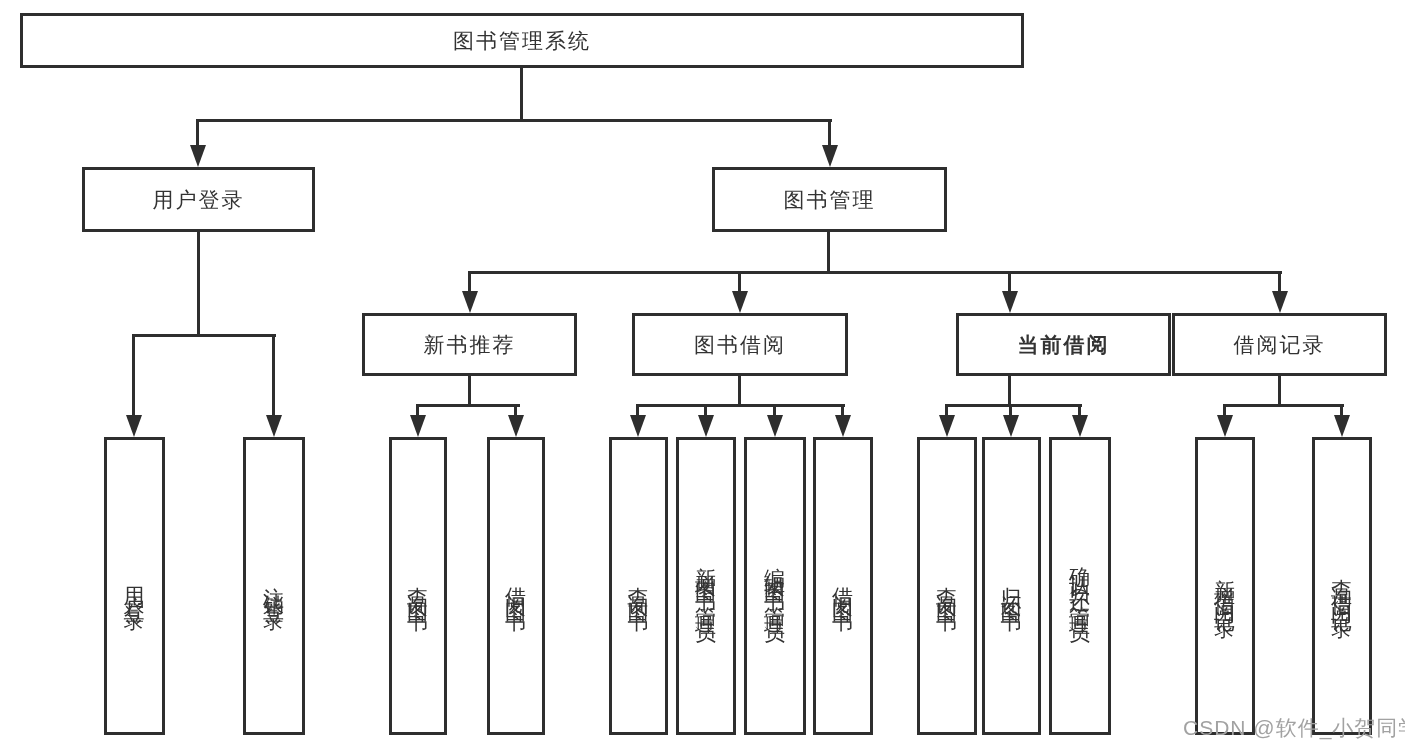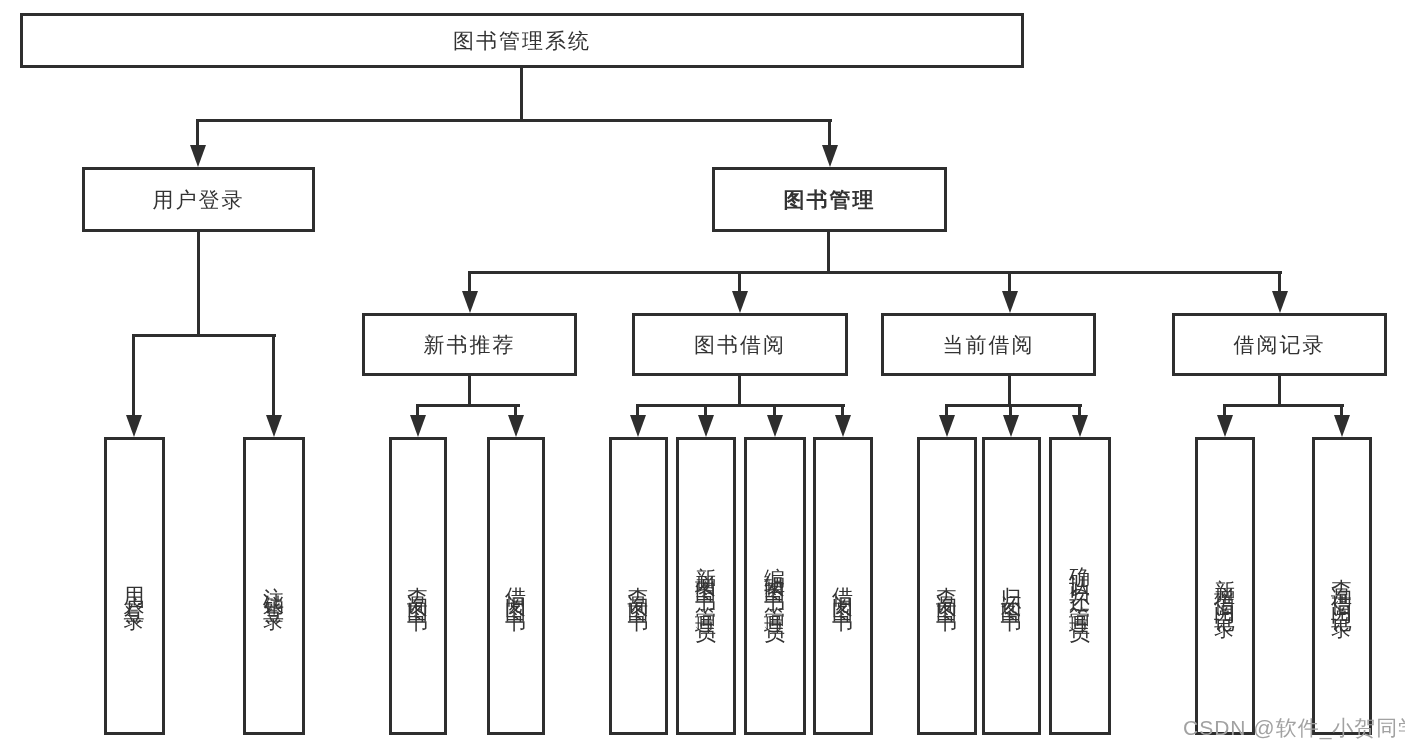--- a/index.html
+++ b/index.html
@@ -40,31 +40,31 @@
 
 <div class="canvas">
 
   <div class="box" style="left:20px;top:13px;width:1004px;height:55px;">
     <span class="lbl">图书管理系统</span>
   </div>
 
   <div class="box" style="left:82px;top:167px;width:233px;height:65px;">
     <span class="lbl">用户登录</span>
   </div>
-  <div class="box" style="left:712px;top:167px;width:235px;height:65px;font-weight:bold;">
+  <div class="box" style="left:712px;top:167px;width:235px;height:65px;">
     <span class="lbl">图书管理</span>
   </div>
 
   <div class="box" style="left:632px;top:313px;width:216px;height:63px;">
     <span class="lbl">图书借阅</span>
   </div>
   <div class="box" style="left:362px;top:313px;width:215px;height:63px;">
     <span class="lbl">新书推荐</span>
   </div>
-  <div class="box" style="left:881px;top:313px;width:215px;height:63px;">
+  <div class="box" style="left:956px;top:313px;width:215px;height:63px;font-weight:bold;">
     <span class="lbl">当前借阅</span>
   </div>
   <div class="box" style="left:1172px;top:313px;width:215px;height:63px;">
     <span class="lbl">借阅记录</span>
   </div>
 
   <div class="box vbox" style="left:104px;top:437px;width:61px;height:298px;">
     <span class="lbl">用户登录</span>
   </div>
   <div class="box vbox" style="left:243px;top:437px;width:62px;height:298px;">

